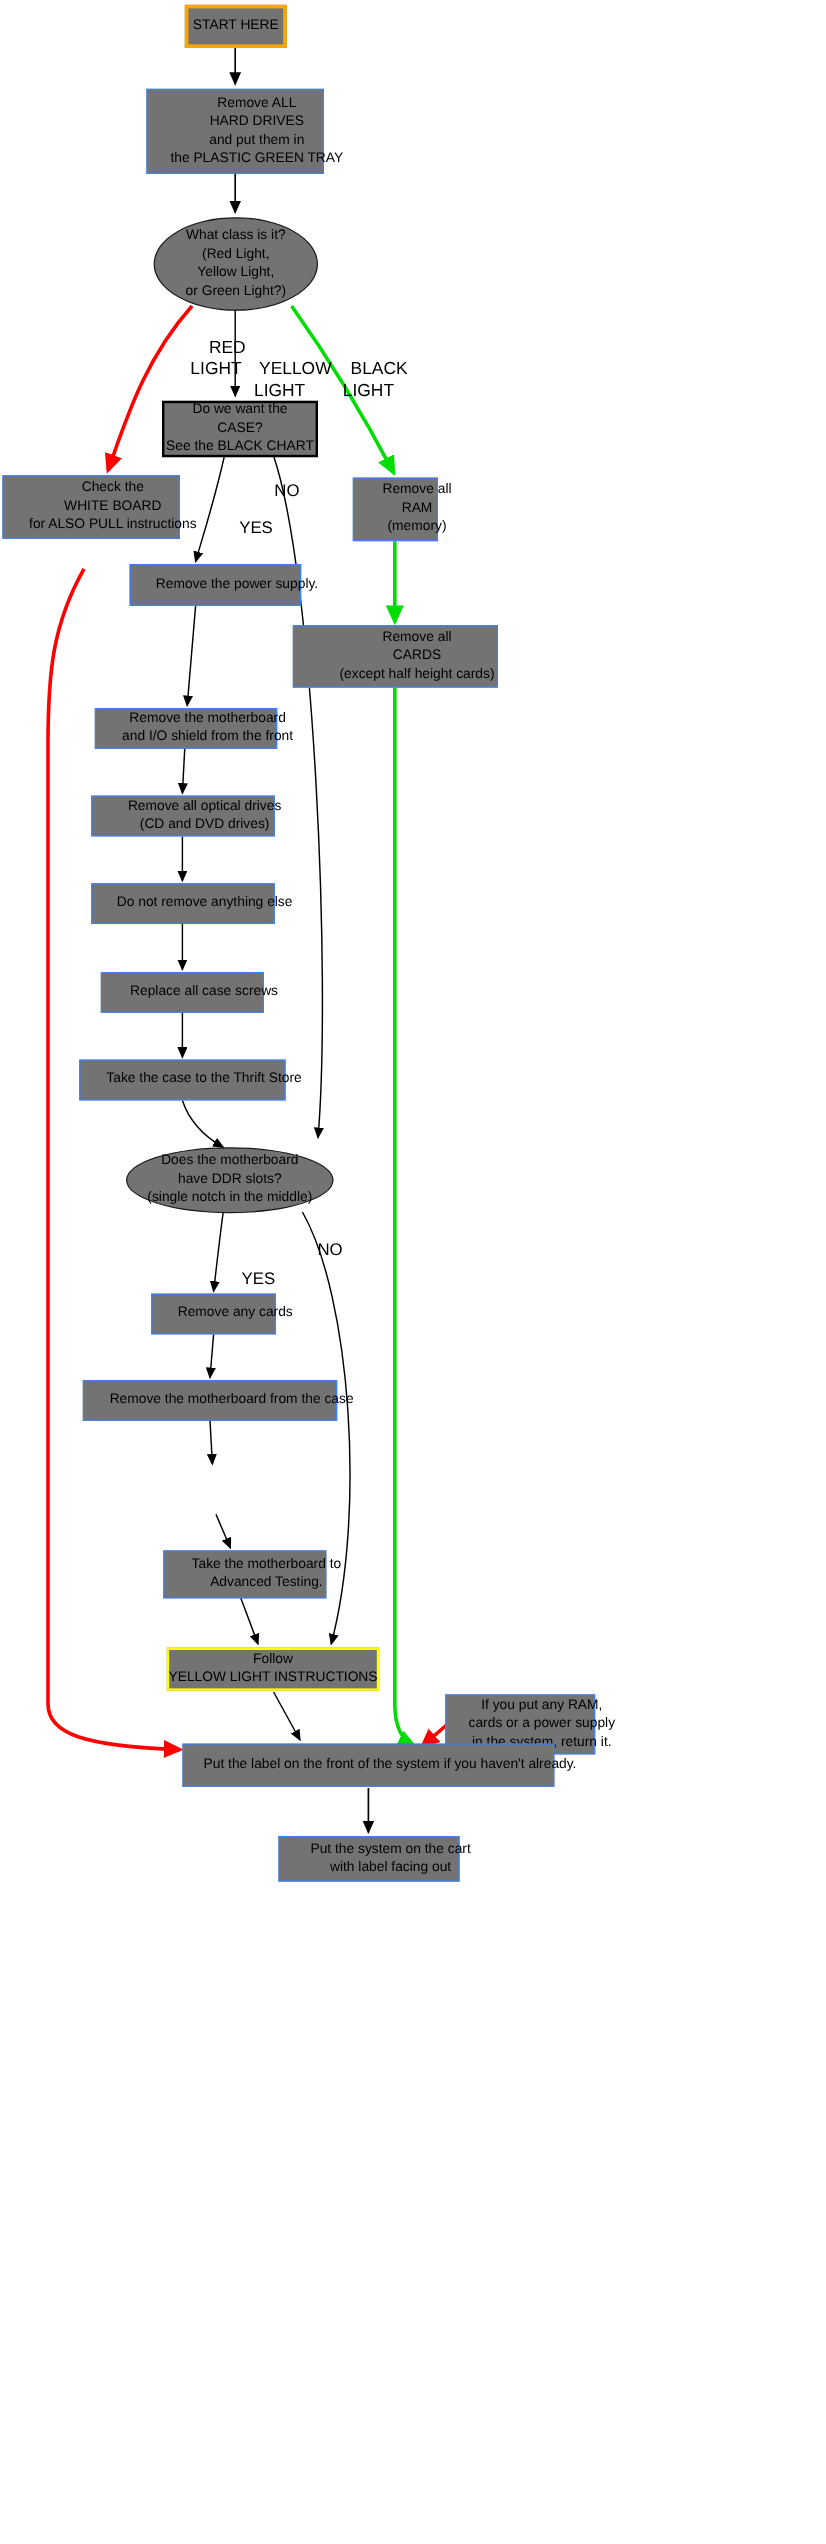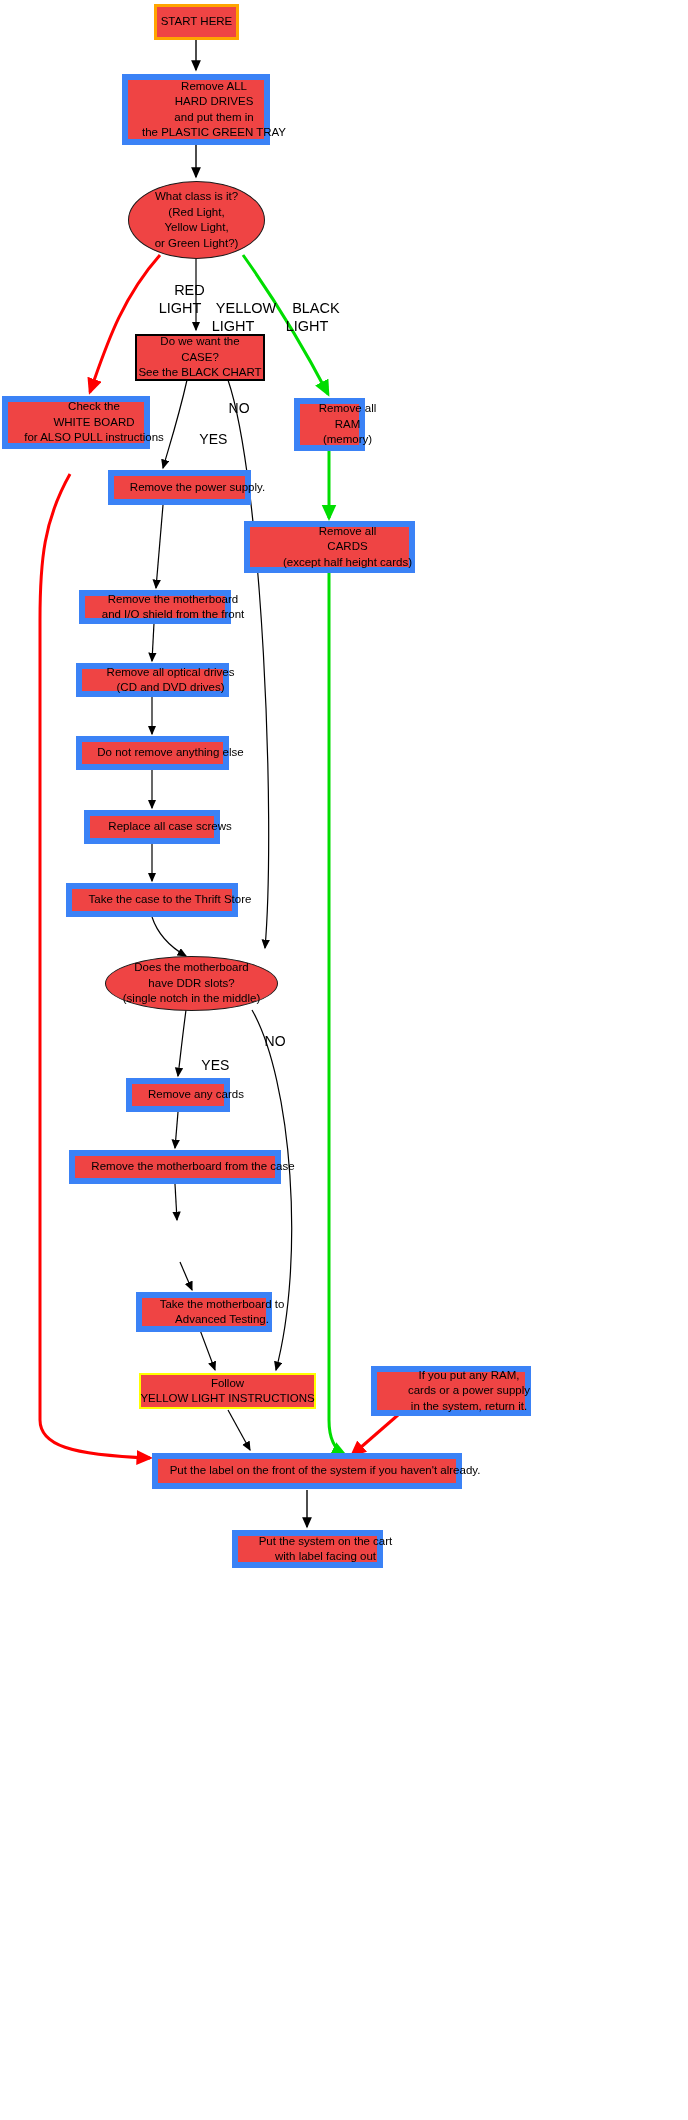--- a/index.html
+++ b/index.html
@@ -26,29 +26,29 @@
     pointer-events: none;
   }
   .node {
     position: absolute;
     box-sizing: border-box;
     display: flex;
     flex-direction: column;
     align-items: center;
     justify-content: center;
     text-align: center;
-    background: #ef4444;
+    background: #737373;
     color: #000000;
     font-size: 11.5px;
     line-height: 15.5px;
     white-space: pre;
     z-index: 3;
   }
   .node.box {
-    border: 6px solid #3b82f6;
+    border: 1px solid #3b82f6;
     padding-left: 36px;
   }
   .node.box-thick {
     border: 2px solid #000000;
   }
   .node.box-orange {
     border: 3px solid #ffa500;
   }
   .node.box-yellow {
     border: 2px solid #ffff00;
@@ -254,21 +254,21 @@
   <div class="node box" style="left:136px; top:1292px; width:136px; height:40px;">
     <span>Take the motherboard to
 Advanced Testing.</span>
   </div>
 
   <div class="node box-yellow" style="left:139px; top:1373px; width:177px; height:36px;">
     <span>Follow
 YELLOW LIGHT INSTRUCTIONS</span>
   </div>
 
-  <div class="node box" style="left:371px; top:1366px; width:160px; height:50px;">
+  <div class="node box" style="left:371px; top:1412px; width:125px; height:50px;">
     <span>If you put any RAM,
 cards or a power supply
 in the system, return it.</span>
   </div>
 
   <div class="node box" style="left:152px; top:1453px; width:310px; height:36px;">
     <span>Put the label on the front of the system if you haven't already.</span>
   </div>
 
   <div class="node box" style="left:232px; top:1530px; width:151px; height:38px;">

